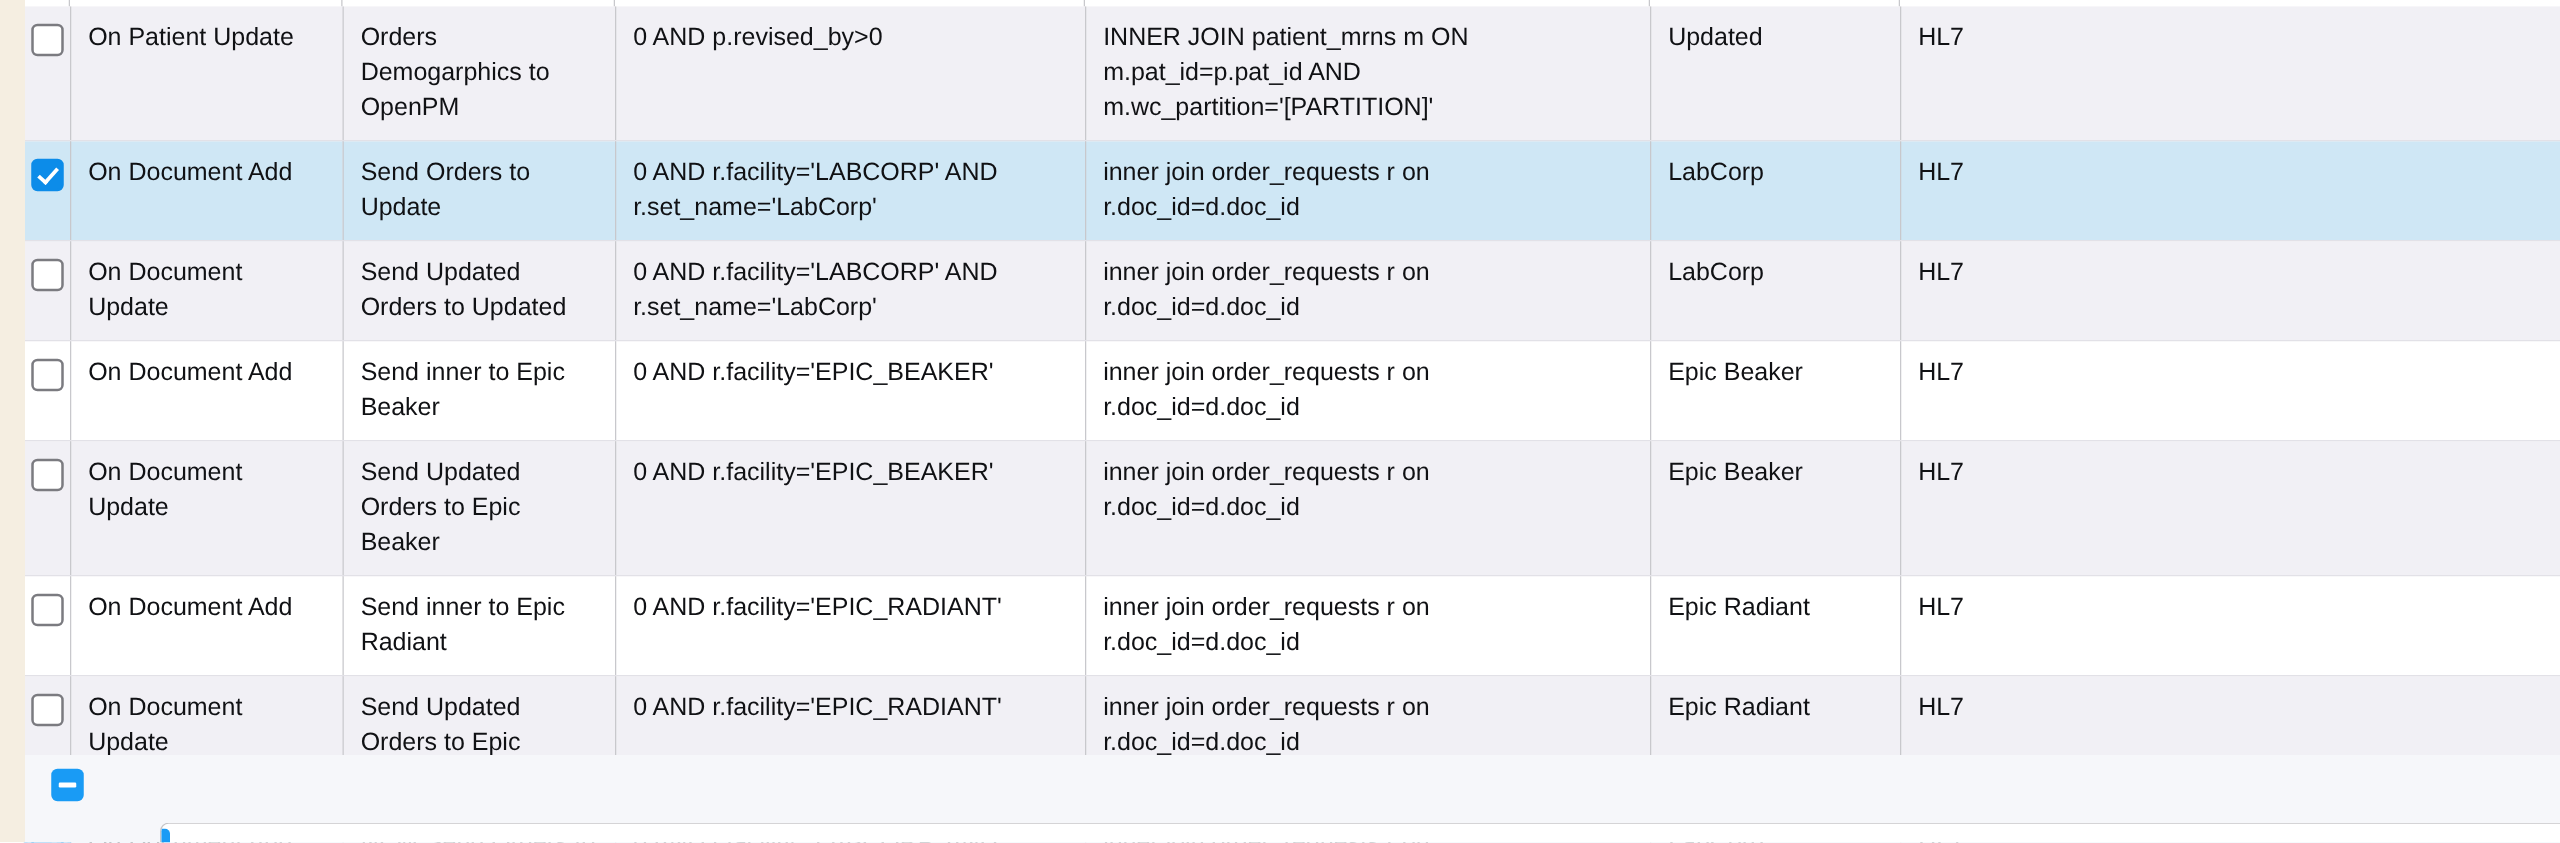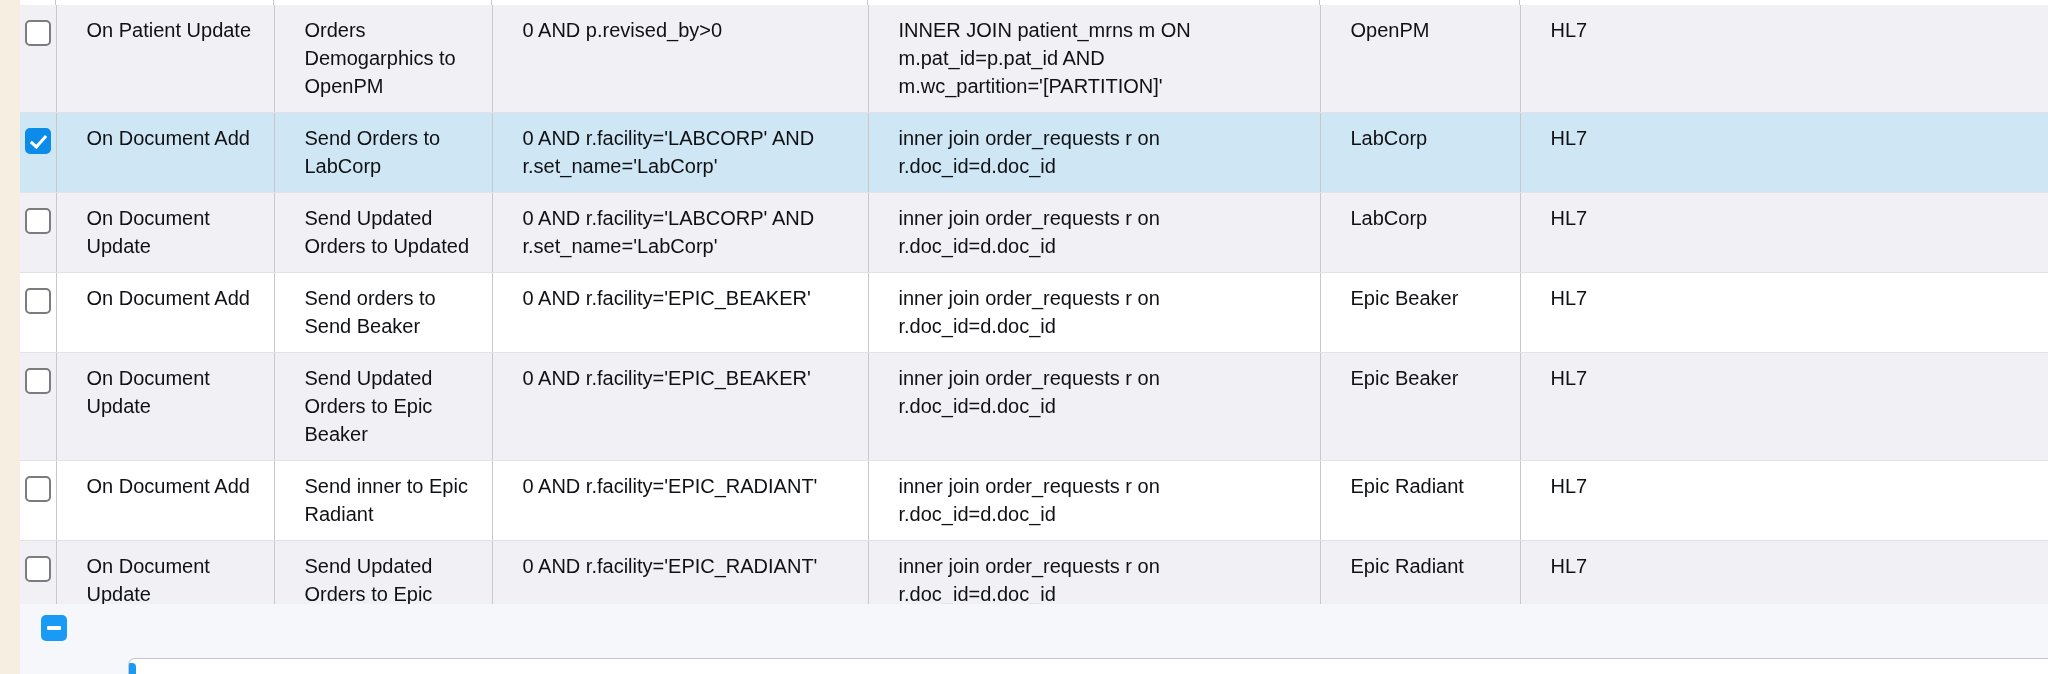--- a/index.html
+++ b/index.html
@@ -72,21 +72,21 @@
   }
   .grid-row.alt {
     background: #ffffff;
   }
   .grid-row.selected {
     background: #cfe7f5;
   }
 
   .cell {
     vertical-align: top;
-    padding: 11px 14px 12px 30px;
+    padding: 11px 14px 12px 14px;
     font-size: 20px;
     line-height: 28px;
     color: #101114;
     border-right: 1px solid #c8c8cc;
     border-bottom: 1px solid #e2e1e7;
     word-wrap: break-word;
     overflow-wrap: break-word;
     white-space: normal;
   }
   .cell.nowrapcut {
@@ -223,45 +223,45 @@
           <col class="c-dest">
           <col class="c-fmt">
       </colgroup>
       <tbody id="grid-body">
           <tr class="grid-row">
             <td class="cell chk"><span class="cb"></span></td>
             <td class="cell">On Patient Update</td>
             <td class="cell">Orders Demogarphics to OpenPM</td>
             <td class="cell">0 AND p.revised_by&gt;0</td>
             <td class="cell">INNER JOIN patient_mrns m ON m.pat_id=p.pat_id AND m.wc_partition='[PARTITION]'</td>
-            <td class="cell">OpenPM</td>
+            <td class="cell">Updated</td>
             <td class="cell nowrapcut">HL7</td>
           </tr>
           <tr class="grid-row selected">
             <td class="cell chk"><span class="cb checked"></span></td>
             <td class="cell">On Document Add</td>
-            <td class="cell">Send Orders to LabCorp</td>
+            <td class="cell">Send Orders to Update</td>
             <td class="cell">0 AND r.facility='LABCORP' AND r.set_name='LabCorp'</td>
             <td class="cell">inner join order_requests r on r.doc_id=d.doc_id</td>
             <td class="cell">LabCorp</td>
             <td class="cell nowrapcut">HL7</td>
           </tr>
           <tr class="grid-row">
             <td class="cell chk"><span class="cb"></span></td>
             <td class="cell">On Document Update</td>
             <td class="cell">Send Updated Orders to Updated</td>
             <td class="cell">0 AND r.facility='LABCORP' AND r.set_name='LabCorp'</td>
             <td class="cell">inner join order_requests r on r.doc_id=d.doc_id</td>
             <td class="cell">LabCorp</td>
             <td class="cell nowrapcut">HL7</td>
           </tr>
           <tr class="grid-row alt">
             <td class="cell chk"><span class="cb"></span></td>
             <td class="cell">On Document Add</td>
-            <td class="cell">Send orders to Send Beaker</td>
+            <td class="cell">Send inner to Epic Beaker</td>
             <td class="cell">0 AND r.facility='EPIC_BEAKER'</td>
             <td class="cell">inner join order_requests r on r.doc_id=d.doc_id</td>
             <td class="cell">Epic Beaker</td>
             <td class="cell nowrapcut">HL7</td>
           </tr>
           <tr class="grid-row">
             <td class="cell chk"><span class="cb"></span></td>
             <td class="cell">On Document Update</td>
             <td class="cell">Send Updated Orders to Epic Beaker</td>
             <td class="cell">0 AND r.facility='EPIC_BEAKER'</td>

